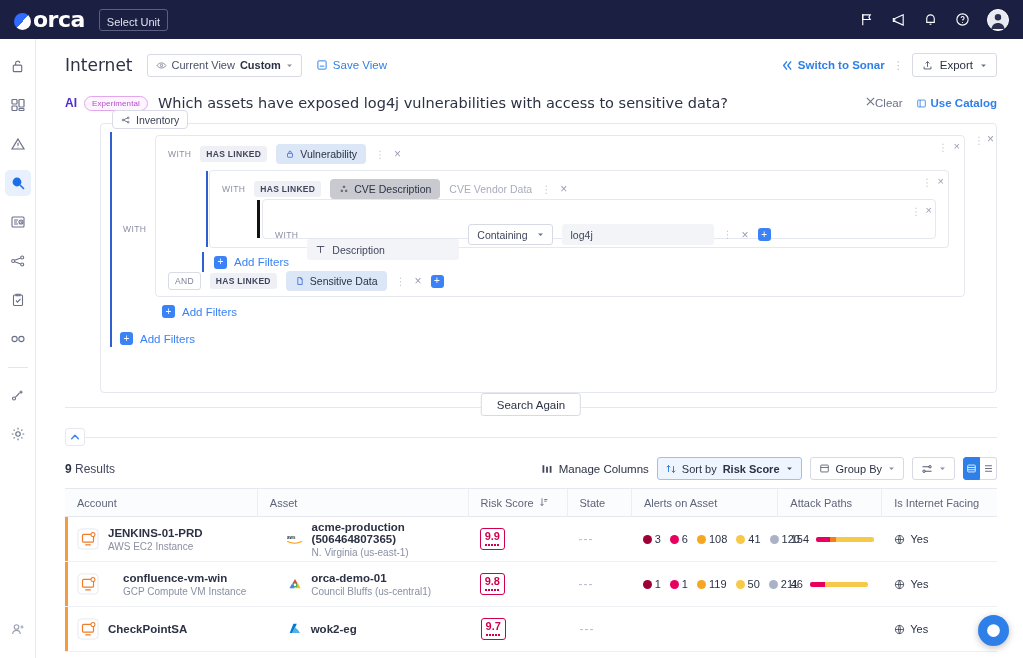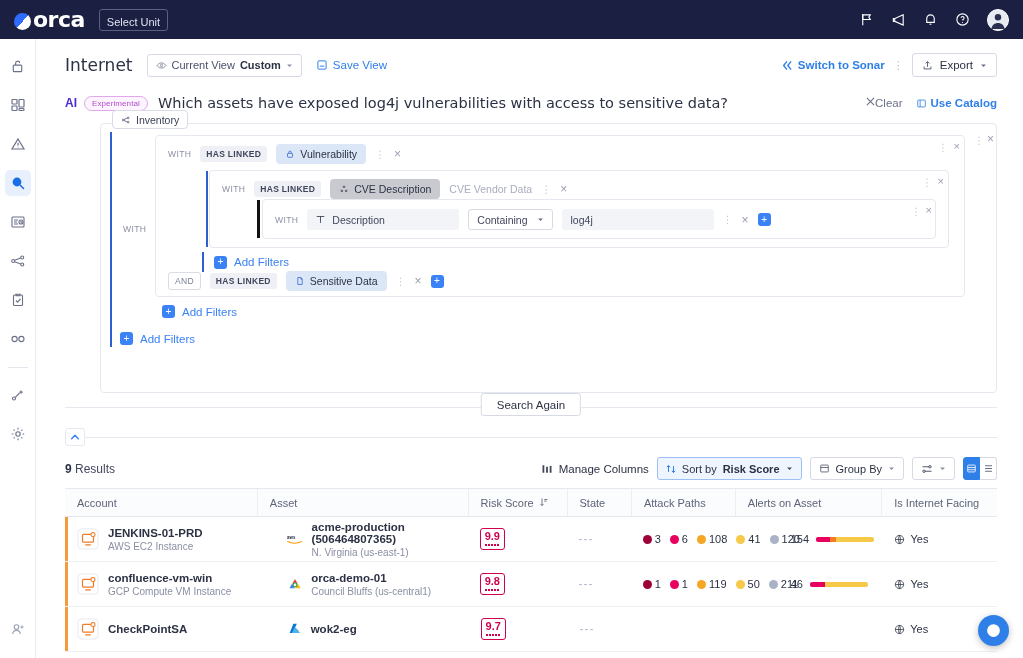--- a/index.html
+++ b/index.html
@@ -425,21 +425,21 @@
             <span class="corner-dots" style="position:static;">⋮</span>
             <span class="ent-x">×</span>
           </div>
 
           <div class="inner-box" style="position:absolute;left:52px;top:28px;right:12px;height:40px;">
             <div style="position:absolute;left:-6px;top:0;bottom:0;width:3px;background:#111;"></div>
             <span class="corner-dots" style="right:14px;top:6px;">⋮</span>
             <span class="ent-x" style="position:absolute;right:3px;top:4px;font-size:11px;">×</span>
             <div class="row-flex" style="padding:9px 0 0 12px;">
               <span class="with-lbl">WITH</span>
-              <span class="fld-box" style="width:152px;">
+              <span class="fld-box" style="width:152px;margin-top:30px;">
                 <svg width="9" height="9" viewBox="0 0 12 12">
                     <path d="M1.5 2h9M6 2v8" stroke="#41465c" stroke-width="1.2" stroke-linecap="round"></path>
                   </svg>
                 <span>Description</span>
               </span>
               <span class="sel-box">
                 <span>Containing</span>
                 <svg width="7" height="7" viewBox="0 0 10 10">
                     <path d="M1.5 3.5 5 7l3.5-3.5z" fill="#6b7087"></path>
                   </svg>
@@ -568,22 +568,22 @@
     <div class="thead">
       <div class="th" style="width:195px;">Account</div>
       <div class="th" style="width:213px;">Asset</div>
       <div class="th" style="width:100px;">
         <span>Risk Score</span>
         <svg width="9" height="9" viewBox="0 0 12 12">
             <path d="M4 1v9M2.3 8.3 4 10l1.7-1.7M7.5 2h3.2M7.5 4.2h2.2" fill="none" stroke="#5e6478" stroke-width="1.1" stroke-linecap="round" stroke-linejoin="round"></path>
           </svg>
       </div>
       <div class="th" style="width:65px;">State</div>
+      <div class="th" style="width:148px;">Alerts on Asset</div>
       <div class="th" style="width:105px;">Attack Paths</div>
-      <div class="th" style="width:148px;">Alerts on Asset</div>
       <div class="th" style="width:116px;">Is Internet Facing</div>
     </div>
     <div id="rows">
         <div class="trow">
           <div class="accent"></div>
     <div class="td" style="width:213px;gap:9px;">
       <svg width="22" height="22" viewBox="0 0 24 24">
               <rect x="1" y="1" width="22" height="22" rx="4" fill="#fff" stroke="#e6e8ef"></rect>
               <rect x="6" y="7" width="12" height="8.5" rx="1.4" fill="none" stroke="#f07a25" stroke-width="1.3"></rect>
               <path d="M9.5 18.5h5" stroke="#f07a25" stroke-width="1.3" stroke-linecap="round"></path>
@@ -640,21 +640,21 @@
         <svg width="11" height="11" viewBox="0 0 16 16" fill="none" stroke="#2c3244" stroke-width="1.1">
                 <circle cx="8" cy="8" r="6"></circle>
                 <path d="M2 8h12M8 2c1.8 2 1.8 10 0 12M8 2C6.2 4 6.2 12 8 14"></path>
               </svg>
         Yes
       </span>
     </div>
         </div>
         <div class="trow">
           <div class="accent"></div>
-    <div class="td" style="width:213px;gap:9px;">
+    <div class="td" style="width:213px;gap:24px;">
       <svg width="22" height="22" viewBox="0 0 24 24">
               <rect x="1" y="1" width="22" height="22" rx="4" fill="#fff" stroke="#e6e8ef"></rect>
               <rect x="6" y="7" width="12" height="8.5" rx="1.4" fill="none" stroke="#f07a25" stroke-width="1.3"></rect>
               <path d="M9.5 18.5h5" stroke="#f07a25" stroke-width="1.3" stroke-linecap="round"></path>
               <circle cx="17.4" cy="7.2" r="2.2" fill="#fff" stroke="#f07a25" stroke-width="1.1"></circle>
             </svg>
       <div>
         <div class="asset-name">confluence-vm-win</div>
         <div class="asset-sub">GCP Compute VM Instance</div>
       </div>

